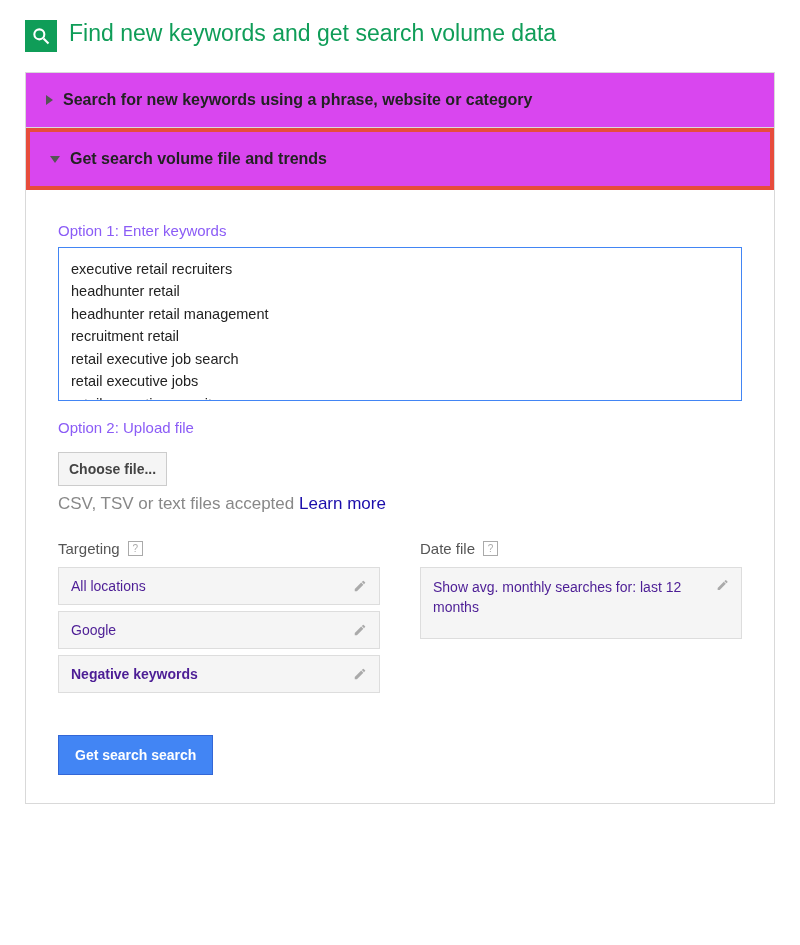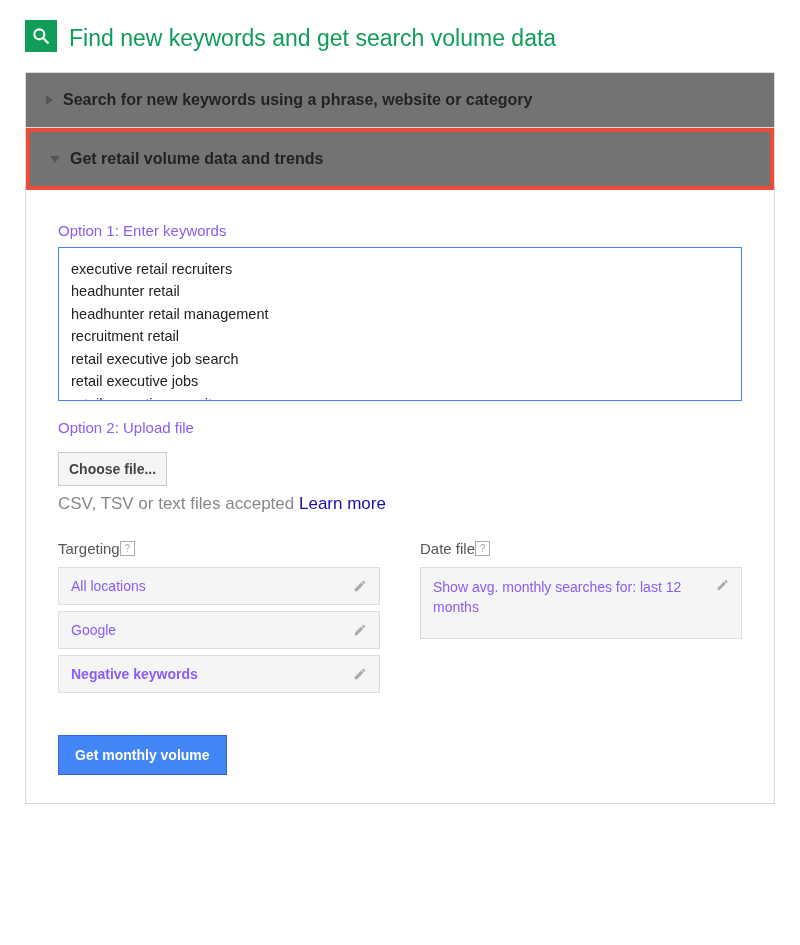--- a/index.html
+++ b/index.html
@@ -1,25 +1,25 @@
 <!DOCTYPE html>
 <html><head>
   <meta charset="utf-8">
   <style>
     * { box-sizing: border-box; margin: 0; padding: 0; }
     body { font-family: Arial, Helvetica, sans-serif; background: #fff; padding: 20px 25px; width: 800px; }
     
-    .header { display: flex; align-items: flex-end; gap: 12px; margin-bottom: 20px; }
+    .header { display: flex; align-items: flex-start; gap: 12px; margin-bottom: 20px; }
     .search-icon-box { width: 32px; height: 32px; background: #0f9d58; display: flex; align-items: center; justify-content: center; }
     .search-icon-box svg { width: 20px; height: 20px; }
     .page-title { color: #0f9d58; font-size: 23px; font-weight: 400; }
     
     .panel-container { border: 1px solid #d9d9d9; }
     
-    .accordion-header { background: #737373; padding: 18px 20px; border-bottom: 1px solid #d9d9d9; display: flex; align-items: center; gap: 10px; cursor: pointer; }
+    .accordion-header { background: #d946ef; padding: 18px 20px; border-bottom: 1px solid #d9d9d9; display: flex; align-items: center; gap: 10px; cursor: pointer; }
     .accordion-header:last-of-type { border-bottom: none; }
     .accordion-header.expanded { border-bottom: 1px solid #d9d9d9; }
     .accordion-header.highlighted { border: 4px solid #e74c3c; margin: 0; }
     .accordion-title { font-size: 16px; font-weight: bold; color: #222; }
     .triangle-right { width: 0; height: 0; border-left: 7px solid #555; border-top: 5px solid transparent; border-bottom: 5px solid transparent; }
     .triangle-down { width: 0; height: 0; border-top: 7px solid #555; border-left: 5px solid transparent; border-right: 5px solid transparent; }
     
     .accordion-body { padding: 32px 32px 28px 32px; background: #fff; }
     
     .option-label { color: #8b5cf6; font-size: 15px; margin-bottom: 8px; }
@@ -29,25 +29,25 @@
     .keywords-textarea::-webkit-scrollbar-thumb { background: #c1c1c1; border: 3px solid #fff; border-radius: 7px; }
     .keywords-textarea::-webkit-scrollbar-track { background: transparent; }
     
     .option2-section { margin-top: 14px; }
     .choose-file-btn { margin-top: 8px; padding: 8px 10px; background: #f5f5f5; border: 1px solid #ccc; font-size: 14px; font-weight: bold; color: #444; cursor: pointer; }
     .file-hint { margin-top: 8px; font-size: 17px; color: #888; }
     .learn-more-link { color: #1a0dab; text-decoration: none; cursor: pointer; }
     
     .two-col { display: flex; gap: 40px; margin-top: 26px; }
     .col { flex: 1; }
-    .section-label { display: flex; align-items: center; color: #555; font-size: 15px; margin-bottom: 10px; }
+    .section-label { display: flex; align-items: center; gap: 8px; color: #555; font-size: 15px; margin-bottom: 10px; }
     .help-icon { width: 15px; height: 15px; border: 1px solid #aaa; color: #aaa; font-size: 10px; display: flex; align-items: center; justify-content: center; cursor: pointer; }
     
     .edit-row { display: flex; align-items: center; justify-content: space-between; background: #f5f5f5; border: 1px solid #ddd; padding: 10px 12px; margin-bottom: 6px; cursor: pointer; }
-    .edit-row-text { font-size: 14px; color: #8b5cf6; }
+    .edit-row-text { font-size: 14px; color: #4c1d95; }
     .edit-row-text.bold { font-weight: bold; }
     .pencil-icon { width: 14px; height: 14px; }
     .date-row { display: flex; align-items: flex-start; justify-content: space-between; background: #f5f5f5; border: 1px solid #ddd; padding: 10px 12px; cursor: pointer; height: 72px; }
     .date-row .edit-row-text { line-height: 1.4; }
     
     .submit-btn { margin-top: 36px; padding: 11px 16px; background: #4285f4; color: #fff; border: 1px solid #3367d6; font-size: 14px; font-weight: bold; cursor: pointer; }
   </style>
 </head>
 <body>
 
@@ -63,21 +63,21 @@
 
 <div class="panel-container">
 
   <div class="accordion-header">
     <div class="triangle-right"></div>
     <span class="accordion-title">Search for new keywords using a phrase, website or category</span>
   </div>
 
   <div class="accordion-header expanded highlighted">
     <div class="triangle-down"></div>
-    <span class="accordion-title">Get retail volume data and trends</span>
+    <span class="accordion-title">Get search volume file and trends</span>
   </div>
 
   <div class="accordion-body">
 
     <div class="option-label">Option 1: Enter keywords</div>
     <textarea class="keywords-textarea" style="">executive retail recruiters
 headhunter retail
 headhunter retail management
 recruitment retail
 retail executive job search
@@ -126,16 +126,16 @@
         </div>
         <div class="date-row">
           <span class="edit-row-text">Show avg. monthly searches for: last 12 months</span>
           <svg class="pencil-icon" viewBox="0 0 24 24" fill="#aaa">
               <path d="M3 17.25V21h3.75L17.81 9.94l-3.75-3.75L3 17.25zM20.71 7.04a1 1 0 000-1.41l-2.34-2.34a1 1 0 00-1.41 0l-1.83 1.83 3.75 3.75 1.83-1.83z"></path>
             </svg>
         </div>
       </div>
     </div>
 
-    <button class="submit-btn">Get monthly volume</button>
+    <button class="submit-btn">Get search search</button>
 
   </div>
 </div>
 
 </body></html>

